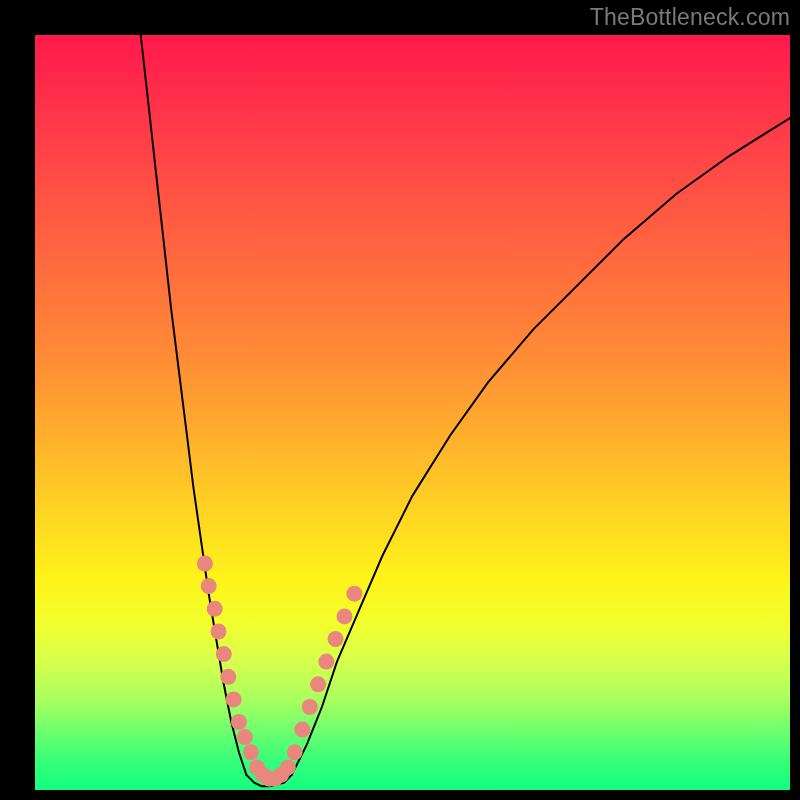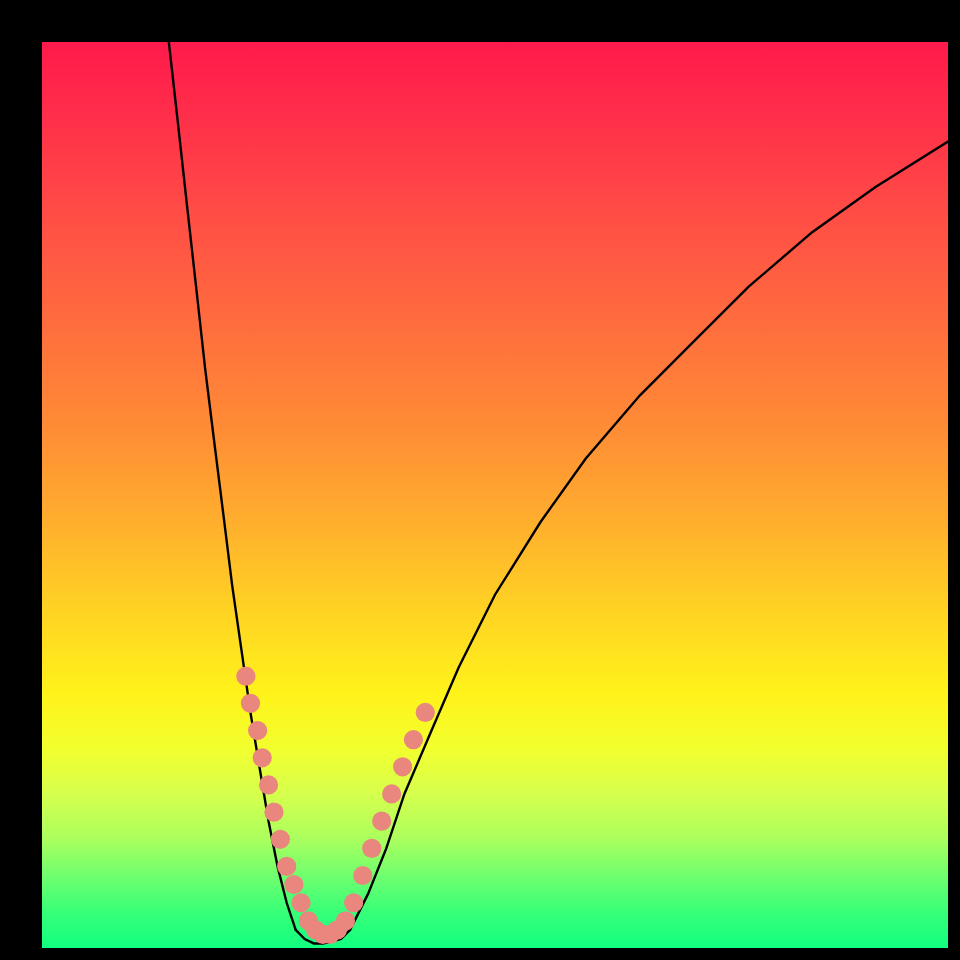--- a/index.html
+++ b/index.html
@@ -63,20 +63,21 @@
     stroke-linecap: round;
   }
   .dot {
     fill: #e9867d;
   }
 </style>
 </head>
 <body>
 
 <div class="frame">
+  <div class="watermark">TheBottleneck.com</div>
   <div class="plot-area">
     <svg class="curve-layer" viewBox="0 0 755 755" preserveAspectRatio="none">
 
       <path id="path-left" class="curve" d="M105.7 0.0 L113.3 67.9 L120.8 135.9 L128.4 203.9 L135.9 271.8 L143.4 332.2 L151.0 392.6 L158.5 453.0 L166.1 505.9 L173.7 558.7 L181.2 604.0 L188.8 649.3 L196.3 687.0 L203.9 717.3 L211.4 739.9 "></path>
       <path id="path-valley" class="curve" d="M211.4 739.9 L218.9 747.5 L226.5 751.2 L234.1 751.2 L241.6 749.7 L249.2 747.5 L256.7 739.9 "></path>
       <path id="path-right" class="curve" d="M256.7 739.9 L271.8 709.7 L286.9 672.0 L302.0 626.6 L324.6 573.8 L347.3 521.0 L377.5 460.6 L415.3 400.2 L453.0 347.3 L498.3 294.4 L543.6 249.1 L588.9 203.9 L641.8 158.5 L694.6 120.8 L755.0 83.0 "></path>
       <g id="markers">
           <circle cx="169.9" cy="528.5" r="8" class="dot"></circle>
           <circle cx="173.7" cy="551.1" r="8" class="dot"></circle>
           <circle cx="179.7" cy="573.8" r="8" class="dot"></circle>

